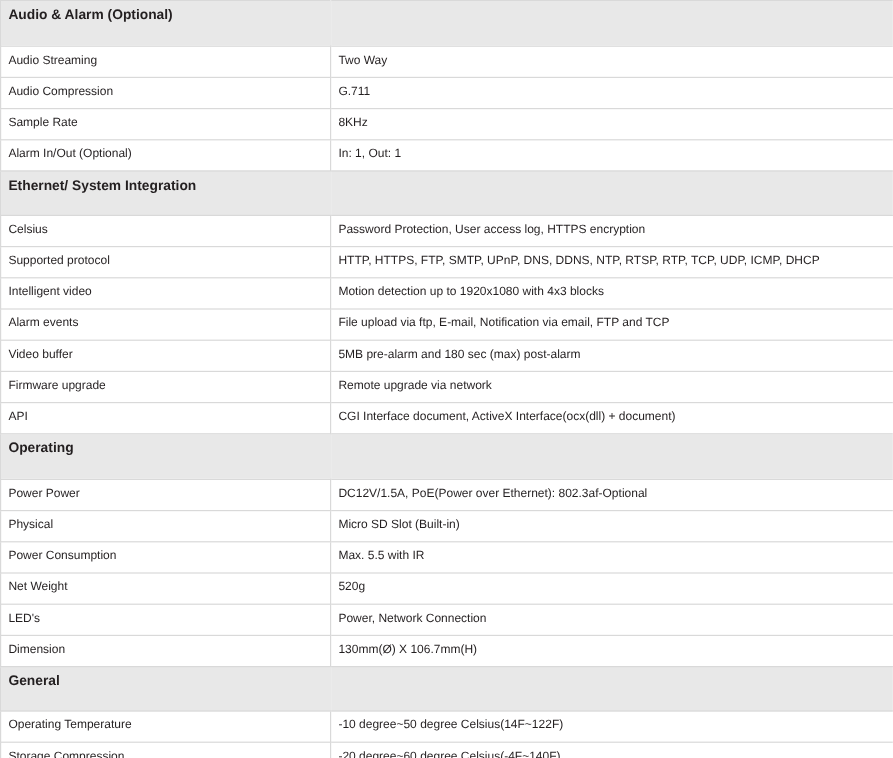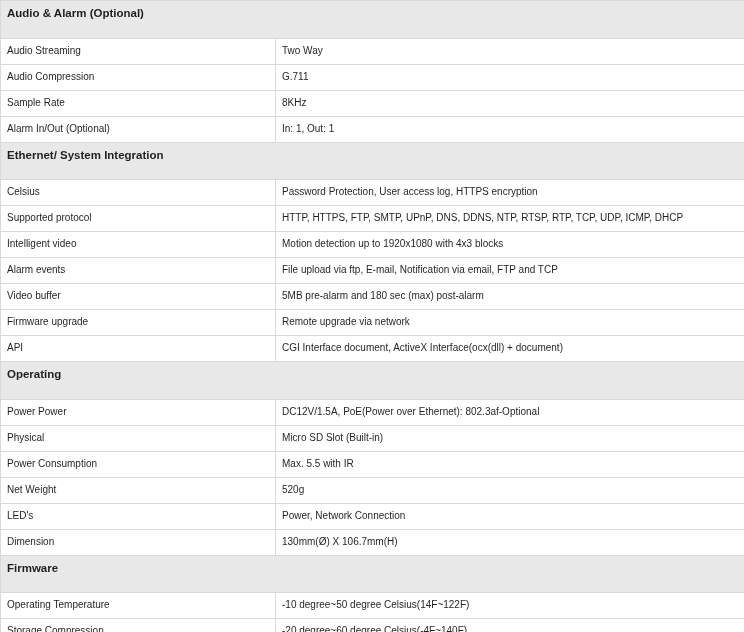--- a/index.html
+++ b/index.html
@@ -129,21 +129,21 @@
       </tr>
       <tr class="data-row">
         <td class="col-label">LED's</td>
         <td class="col-value">Power, Network Connection</td>
       </tr>
       <tr class="data-row">
         <td class="col-label">Dimension</td>
         <td class="col-value">130mm(Ø) X 106.7mm(H)</td>
       </tr>
       <tr class="section-row">
-        <td class="col-label">Firmware</td>
+        <td class="col-label">General</td>
         <td class="col-value"></td>
       </tr>
       <tr class="data-row">
         <td class="col-label">Operating Temperature</td>
         <td class="col-value">-10 degree~50 degree Celsius(14F~122F)</td>
       </tr>
       <tr class="data-row">
         <td class="col-label">Storage Compression</td>
         <td class="col-value">-20 degree~60 degree Celsius(-4F~140F)</td>
       </tr>

